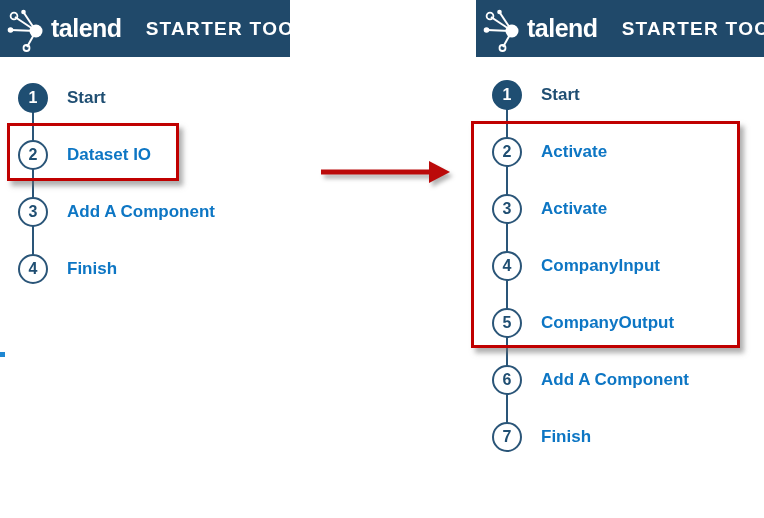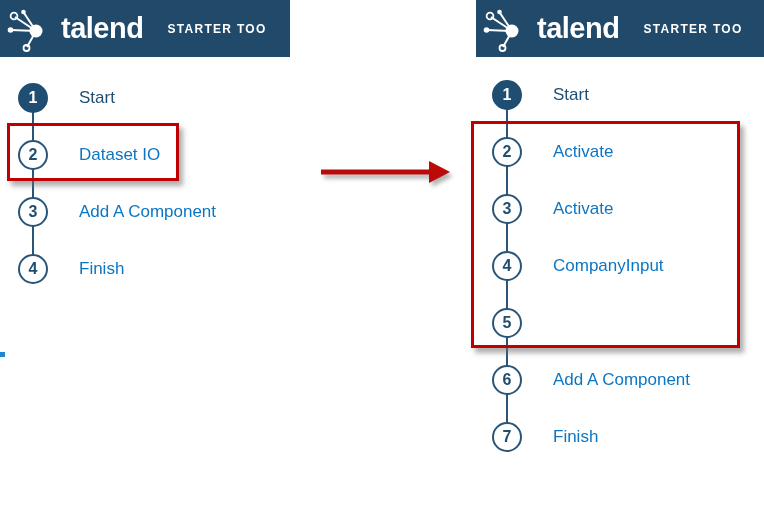--- a/index.html
+++ b/index.html
@@ -23,25 +23,25 @@
     background:var(--header-bg);
     display:flex;align-items:center;
     overflow:hidden;white-space:nowrap;
     padding-left:6px;
   }
   .appbar.left{left:0;width:290px;}
   .appbar.right{left:476px;width:288px;}
   .brand{display:flex;align-items:center;}
   .brand svg{display:block;}
   .brand-name{
-    color:#ffffff;font-size:29px;font-weight:bold;
-    letter-spacing:-0.5px;margin-left:15px;
+    color:#ffffff;font-size:25px;font-weight:bold;
+    letter-spacing:-0.5px;margin-left:5px;
   }
   .menu-item{
-    color:#ffffff;font-size:12px;font-weight:bold;
+    color:#ffffff;font-size:19px;font-weight:bold;
     letter-spacing:1.3px;margin-left:24px;
   }
   
   .wizard{position:absolute;}
   .wizard-before{left:18px;top:69px;width:240px;}
   .wizard-after{left:492px;top:66px;width:260px;}
   .rail{
     position:absolute;left:14px;top:28px;width:2px;
     background:var(--rail);
   }
@@ -55,21 +55,21 @@
     width:30px;height:30px;border-radius:50%;
     border:2px solid var(--rail);background:#ffffff;
     color:var(--navy);font-size:16px;font-weight:bold;
     display:flex;align-items:center;justify-content:center;
     z-index:1;flex:none;
   }
   .step.current .badge{
     background:var(--navy);border-color:var(--navy);color:#ffffff;
   }
   .step-label{
-    margin-left:31px;font-size:17px;font-weight:normal;
+    margin-left:19px;font-size:17px;font-weight:bold;
     color:var(--link-blue);
   }
   .step.current .step-label{color:var(--navy);}
   
   .highlight-box{
     position:absolute;border:3px solid var(--highlight-red);
     box-shadow:4px 5px 5px rgba(110,110,110,0.55);
     background:transparent;pointer-events:none;
   }
   .highlight-before{left:7px;top:123px;width:172px;height:58px;}
@@ -174,20 +174,21 @@
       <div class="step-label">Activate</div>
     </div>
 
     <div class="step upcoming">
       <div class="badge">4</div>
       <div class="step-label">CompanyInput</div>
     </div>
 
     <div class="step upcoming">
       <div class="badge">5</div>
+      <div class="step-label">CompanyOutput</div>
     </div>
 
     <div class="step upcoming">
       <div class="badge">6</div>
       <div class="step-label">Add A Component</div>
     </div>
 
     <div class="step upcoming">
       <div class="badge">7</div>
       <div class="step-label">Finish</div>

